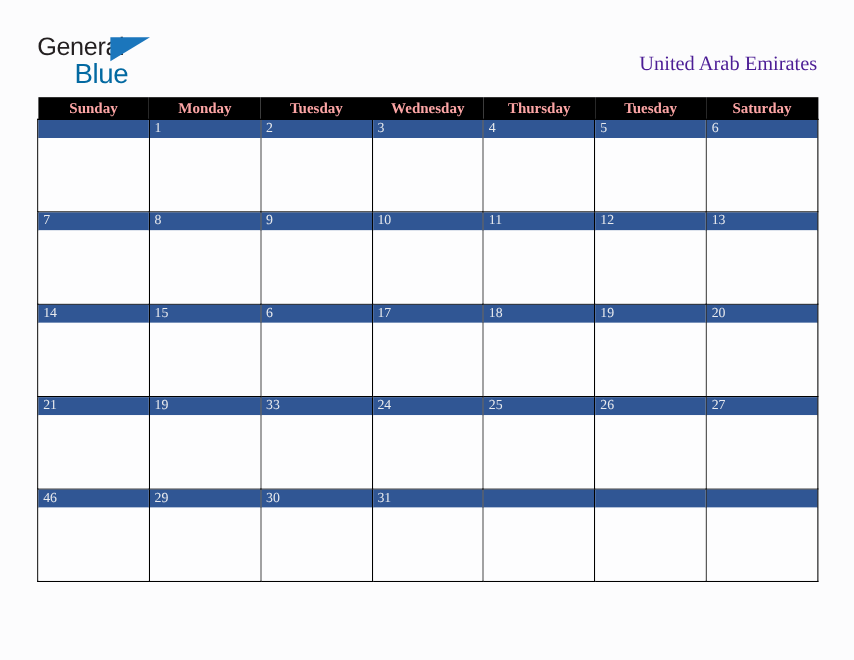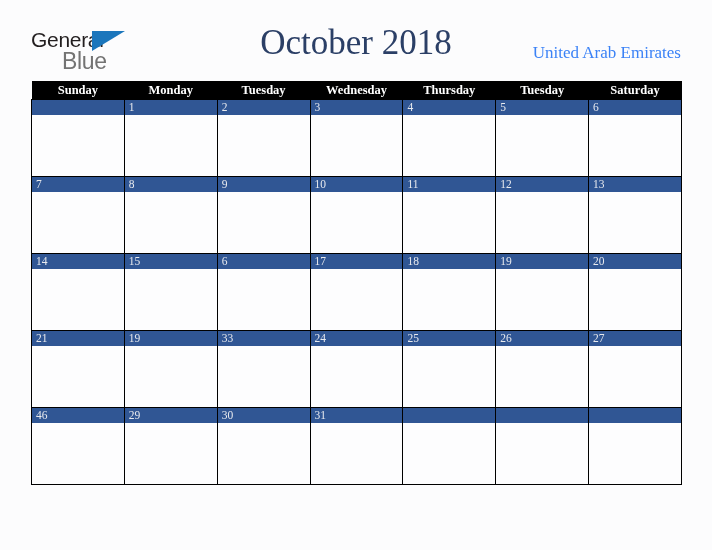--- a/index.html
+++ b/index.html
@@ -55,21 +55,21 @@
     border-left: 33px solid #1b76bc;
     border-bottom: 20px solid transparent;
   }
   .logo-line2 {
     position: absolute;
     left: 31px;
     top: 20px;
     font-family: "Liberation Sans", sans-serif;
     font-size: 23px;
     letter-spacing: -0.3px;
-    color: #737373;
+    color: #0369a1;
     line-height: 24px;
     white-space: nowrap;
   }
 
   .title {
     position: absolute;
     left: 0;
     top: 22px;
     width: 712px;
     text-align: center;
@@ -79,37 +79,37 @@
     line-height: 42px;
     white-space: nowrap;
   }
 
   .country {
     position: absolute;
     right: 31px;
     top: 43px;
     font-family: "Liberation Serif", serif;
     font-size: 17px;
-    color: #3b82f6;
+    color: #4c1d95;
     line-height: 20px;
     white-space: nowrap;
   }
 
   
   .calendar {
     position: absolute;
     left: 31px;
     top: 81px;
     width: 651px;
     border-collapse: collapse;
     table-layout: fixed;
   }
   .calendar th {
     background: #000000;
-    color: #ffffff;
+    color: #fca5a5;
     font-family: "Liberation Serif", serif;
     font-weight: bold;
     font-size: 12.5px;
     height: 18px;
     padding: 0;
     text-align: center;
     border: 0;
     vertical-align: middle;
   }
   .calendar td {
@@ -150,21 +150,20 @@
 <div class="page">
 
   <div class="header">
 
     <div class="logo">
       <div class="logo-line1">General</div>
       <div class="logo-tri"></div>
       <div class="logo-line2">Blue</div>
     </div>
 
-    <div class="title">October 2018</div>
 
     <div class="country">United Arab Emirates</div>
 
   </div>
 
   <table class="calendar">
     <thead>
       <tr>
         <th>Sunday</th>
         <th>Monday</th>

